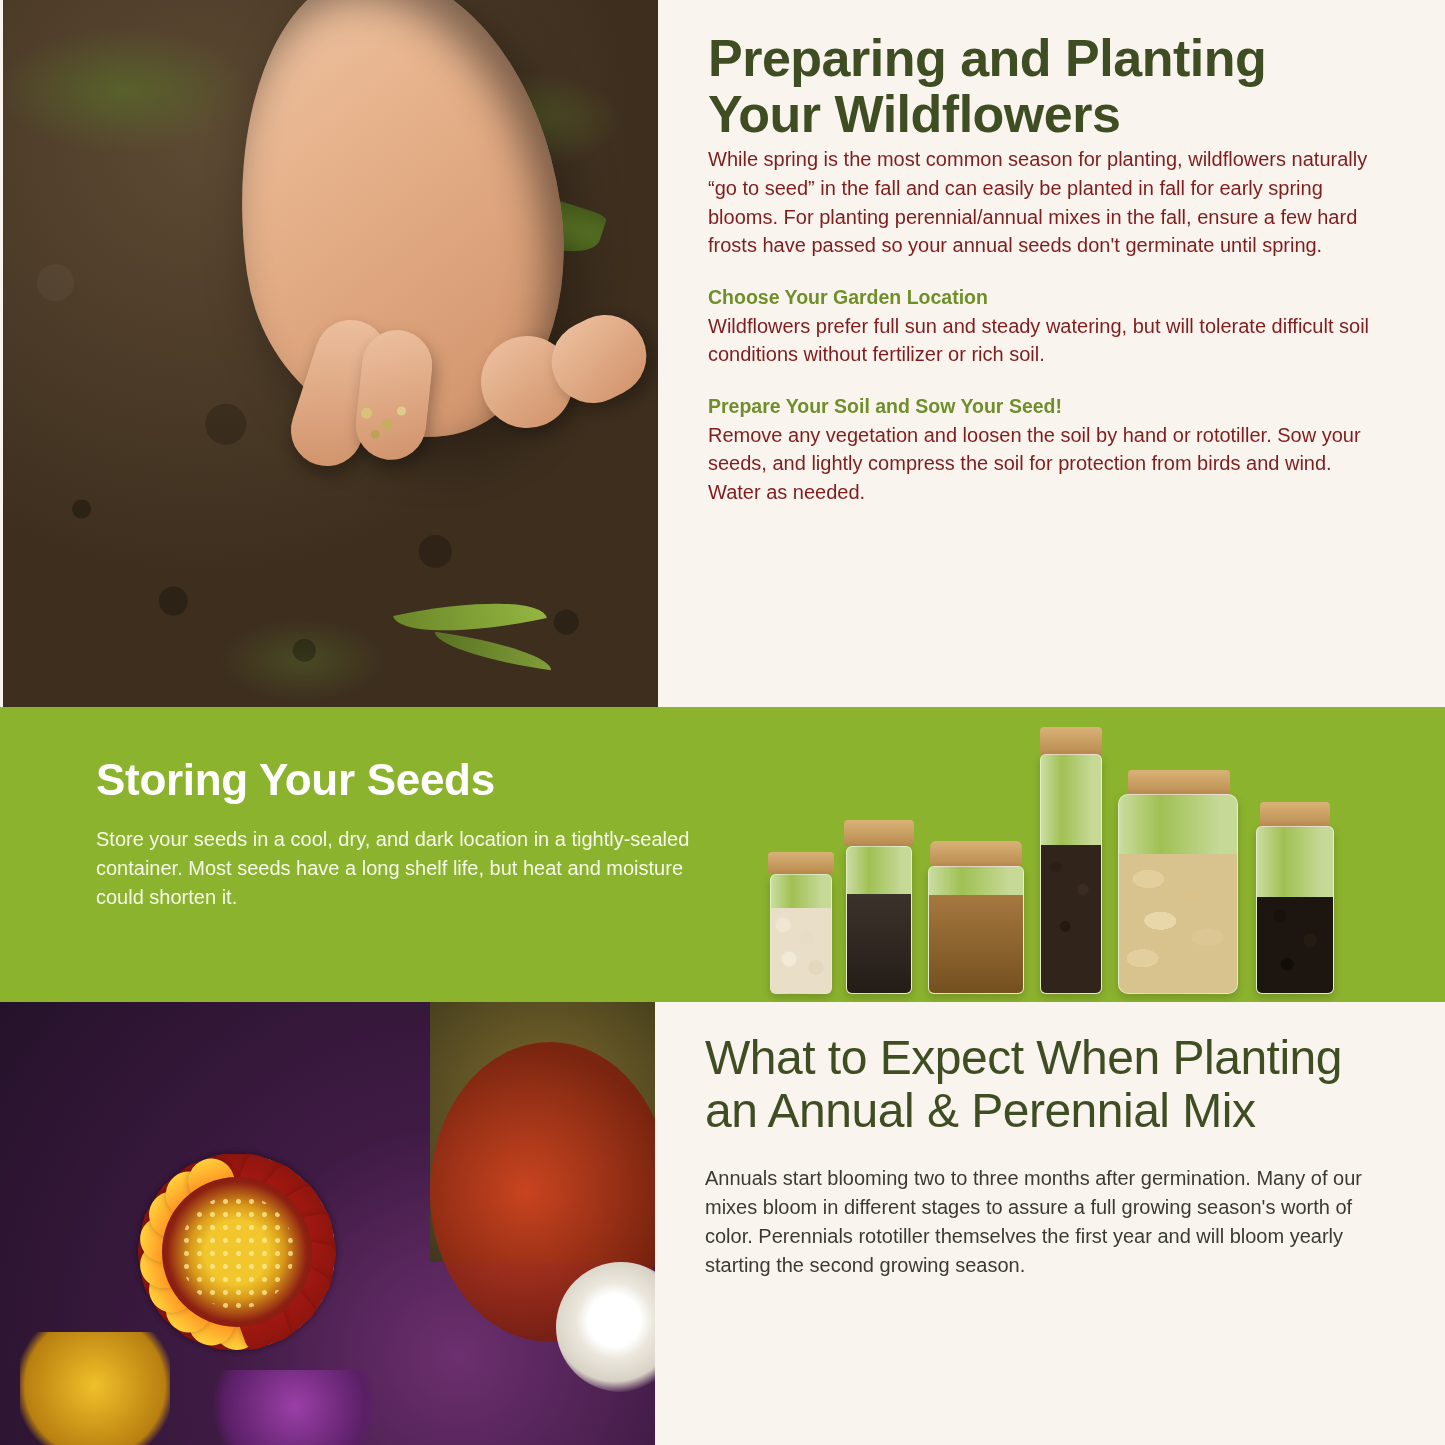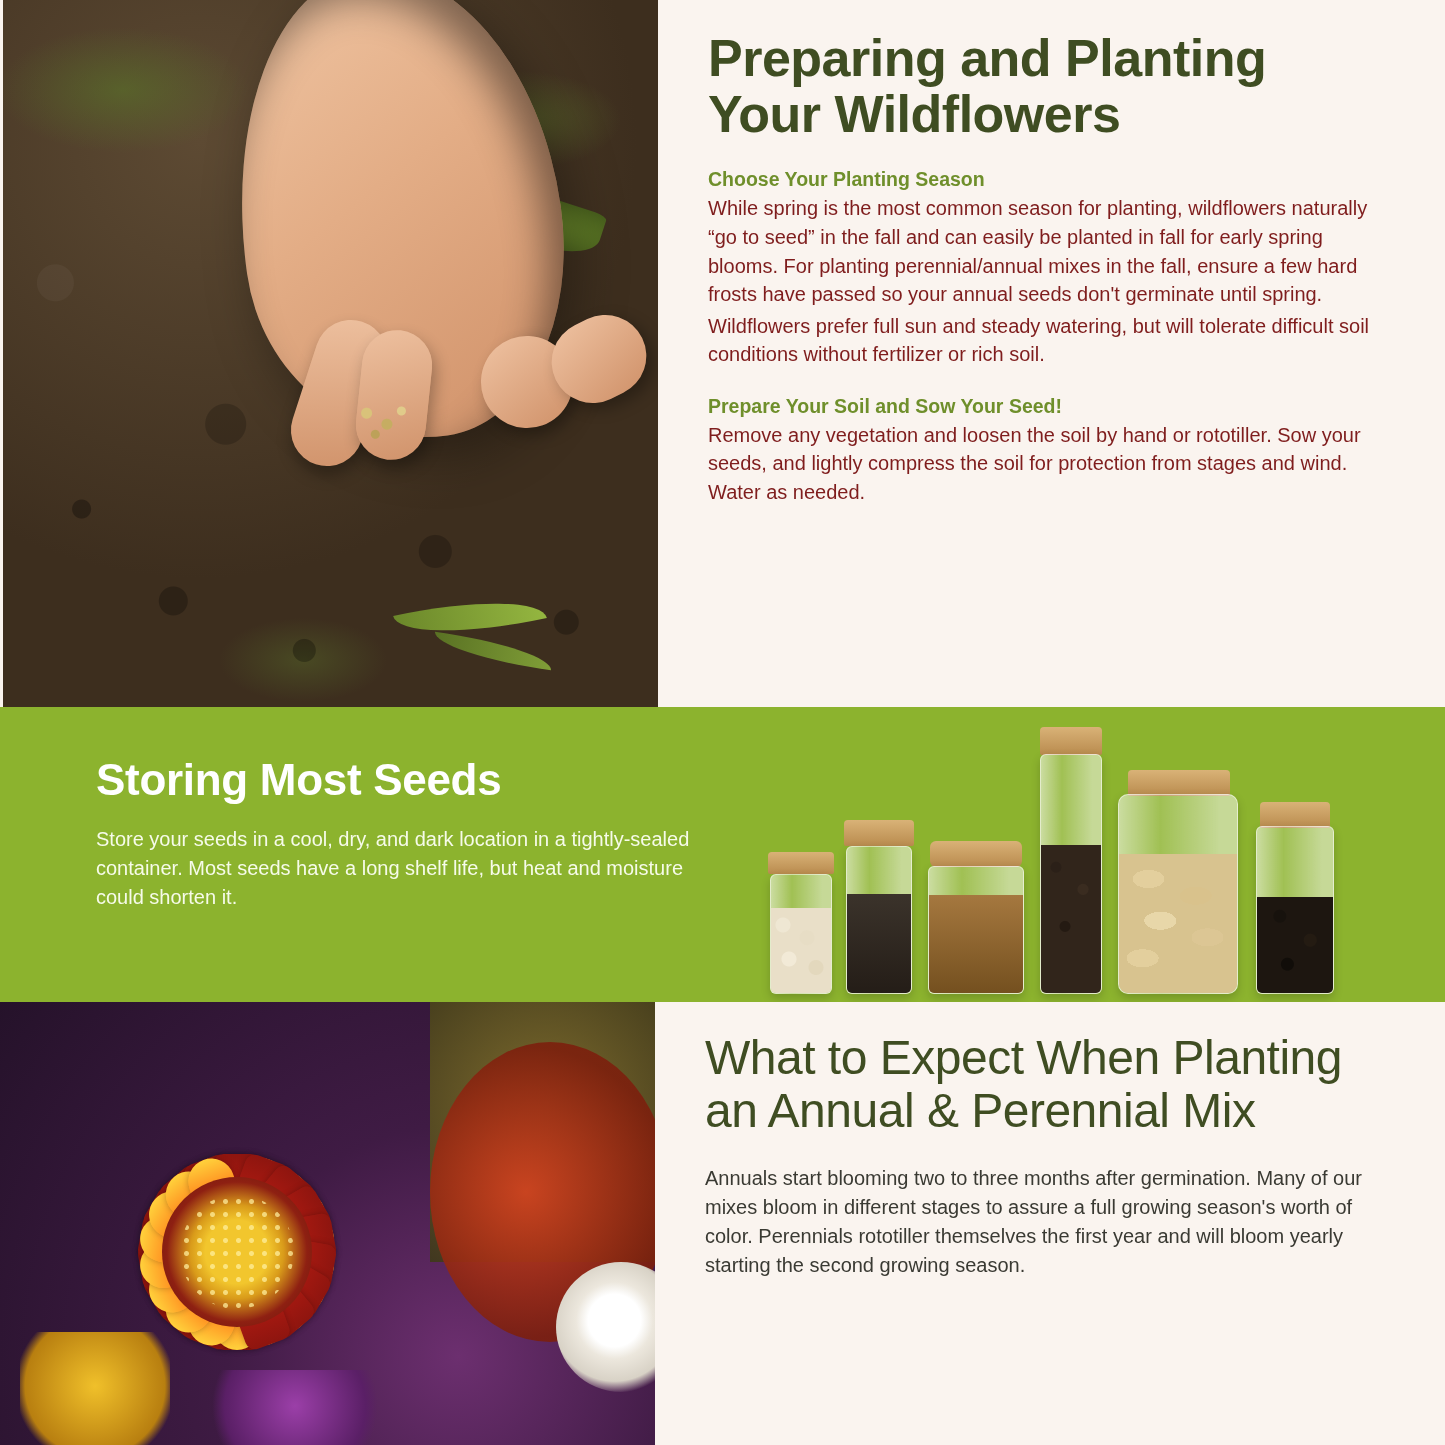--- a/index.html
+++ b/index.html
@@ -164,33 +164,33 @@
       <div class="finger f3"></div>
       <div class="finger f4"></div>
       <div class="seeds"></div>
       <div class="leaf-a"></div>
       <div class="leaf-b"></div>
     </div>
 
     <div class="sec1-text">
       <h1 class="title">Preparing and Planting Your Wildflowers</h1>
 
-      <div class="sub">Choose Your Planting Season</div>
       <p class="body">While spring is the most common season for planting, wildflowers naturally “go to seed” in the fall and can easily be planted in fall for early spring blooms. For planting perennial/annual mixes in the fall, ensure a few hard frosts have passed so your annual seeds don't germinate until spring.</p>
 
+      <div class="sub">Choose Your Garden Location</div>
       <p class="body">Wildflowers prefer full sun and steady watering, but will tolerate difficult soil conditions without fertilizer or rich soil.</p>
 
       <div class="sub">Prepare Your Soil and Sow Your Seed!</div>
-      <p class="body">Remove any vegetation and loosen the soil by hand or rototiller. Sow your seeds, and lightly compress the soil for protection from stages and wind. Water as needed.</p>
+      <p class="body">Remove any vegetation and loosen the soil by hand or rototiller. Sow your seeds, and lightly compress the soil for protection from birds and wind. Water as needed.</p>
     </div>
   </section>
 
   <section class="sec2">
     <div class="sec2-text">
-      <h2 class="green-title">Storing Most Seeds</h2>
+      <h2 class="green-title">Storing Your Seeds</h2>
       <p class="green-body">Store your seeds in a cool, dry, and dark location in a tightly-sealed container. Most seeds have a long shelf life, but heat and moisture could shorten it.</p>
     </div>
     <div class="jars">
       <div class="cork c1"></div>
       <div class="jar j1">
           <div class="fill f-beans"></div>
         </div>
       <div class="cork c2"></div>
       <div class="jar j2">
           <div class="fill f-dark"></div>

